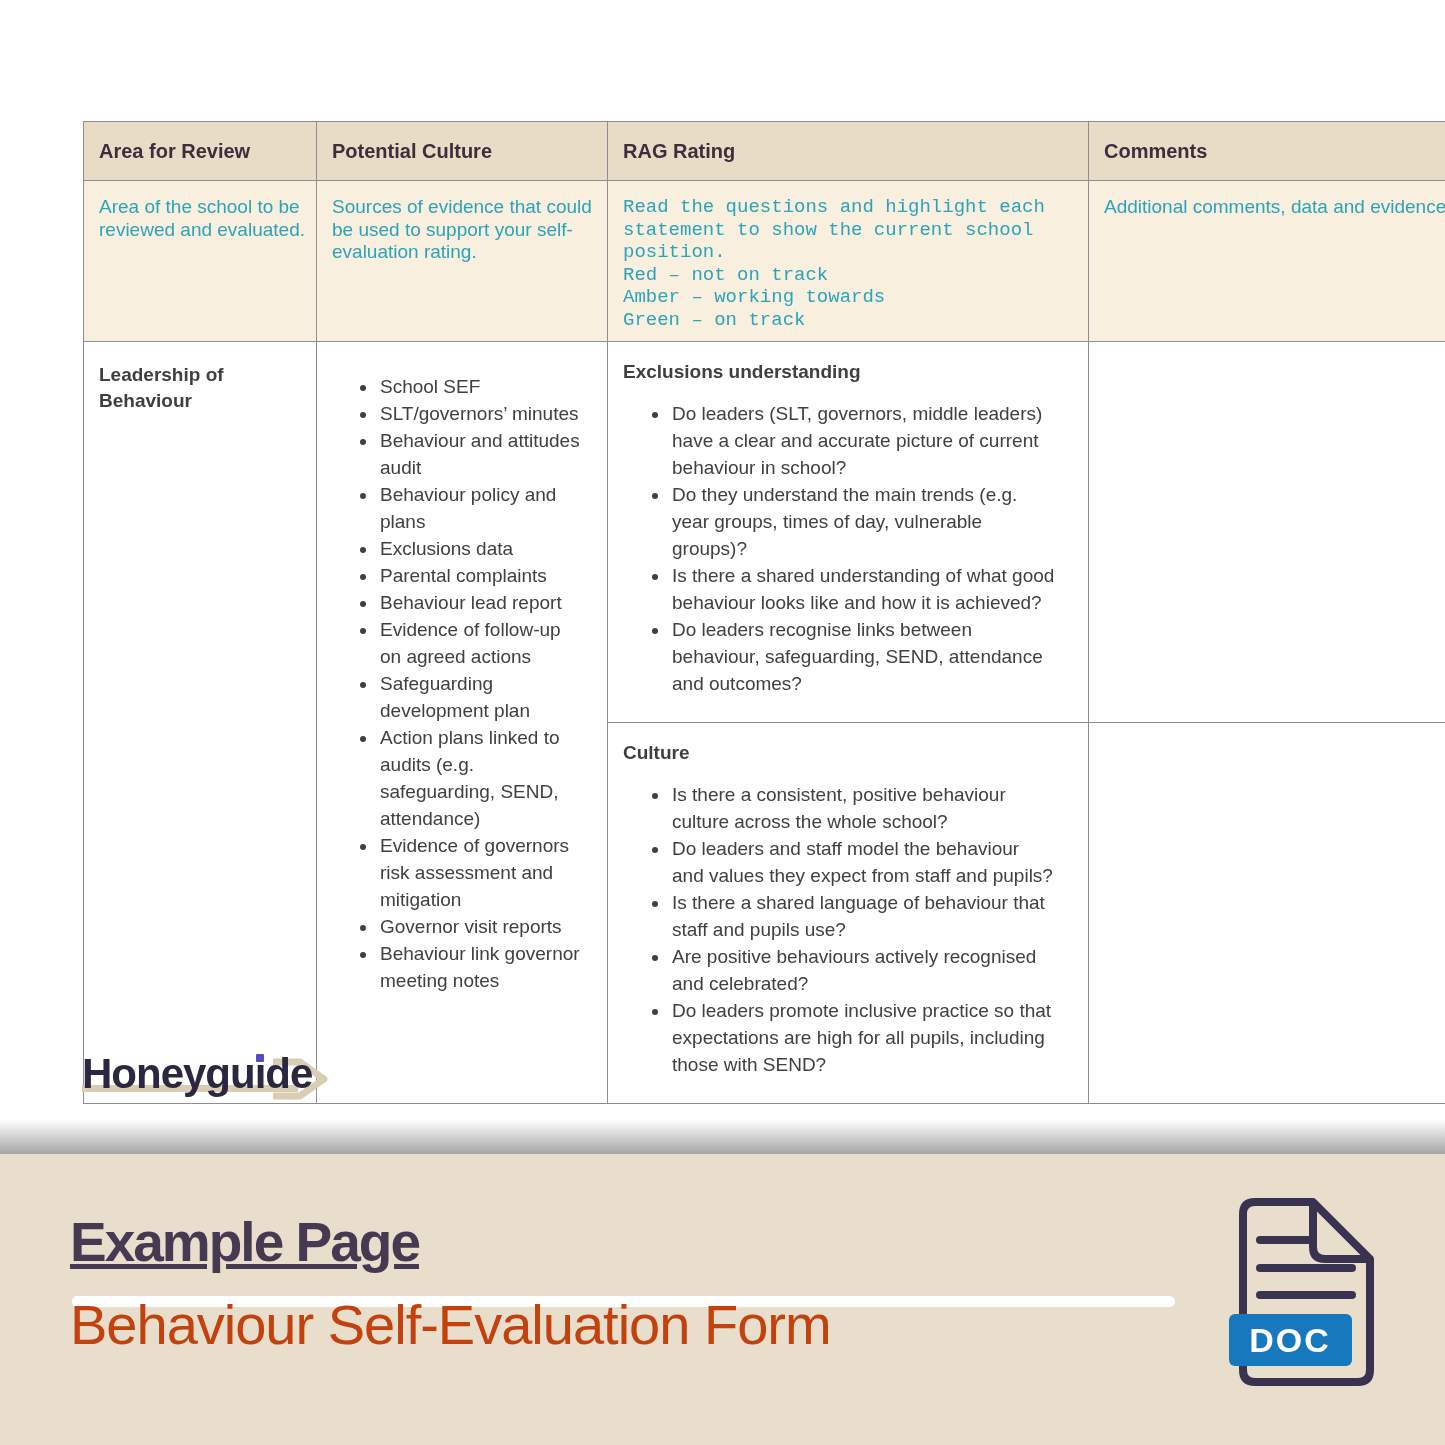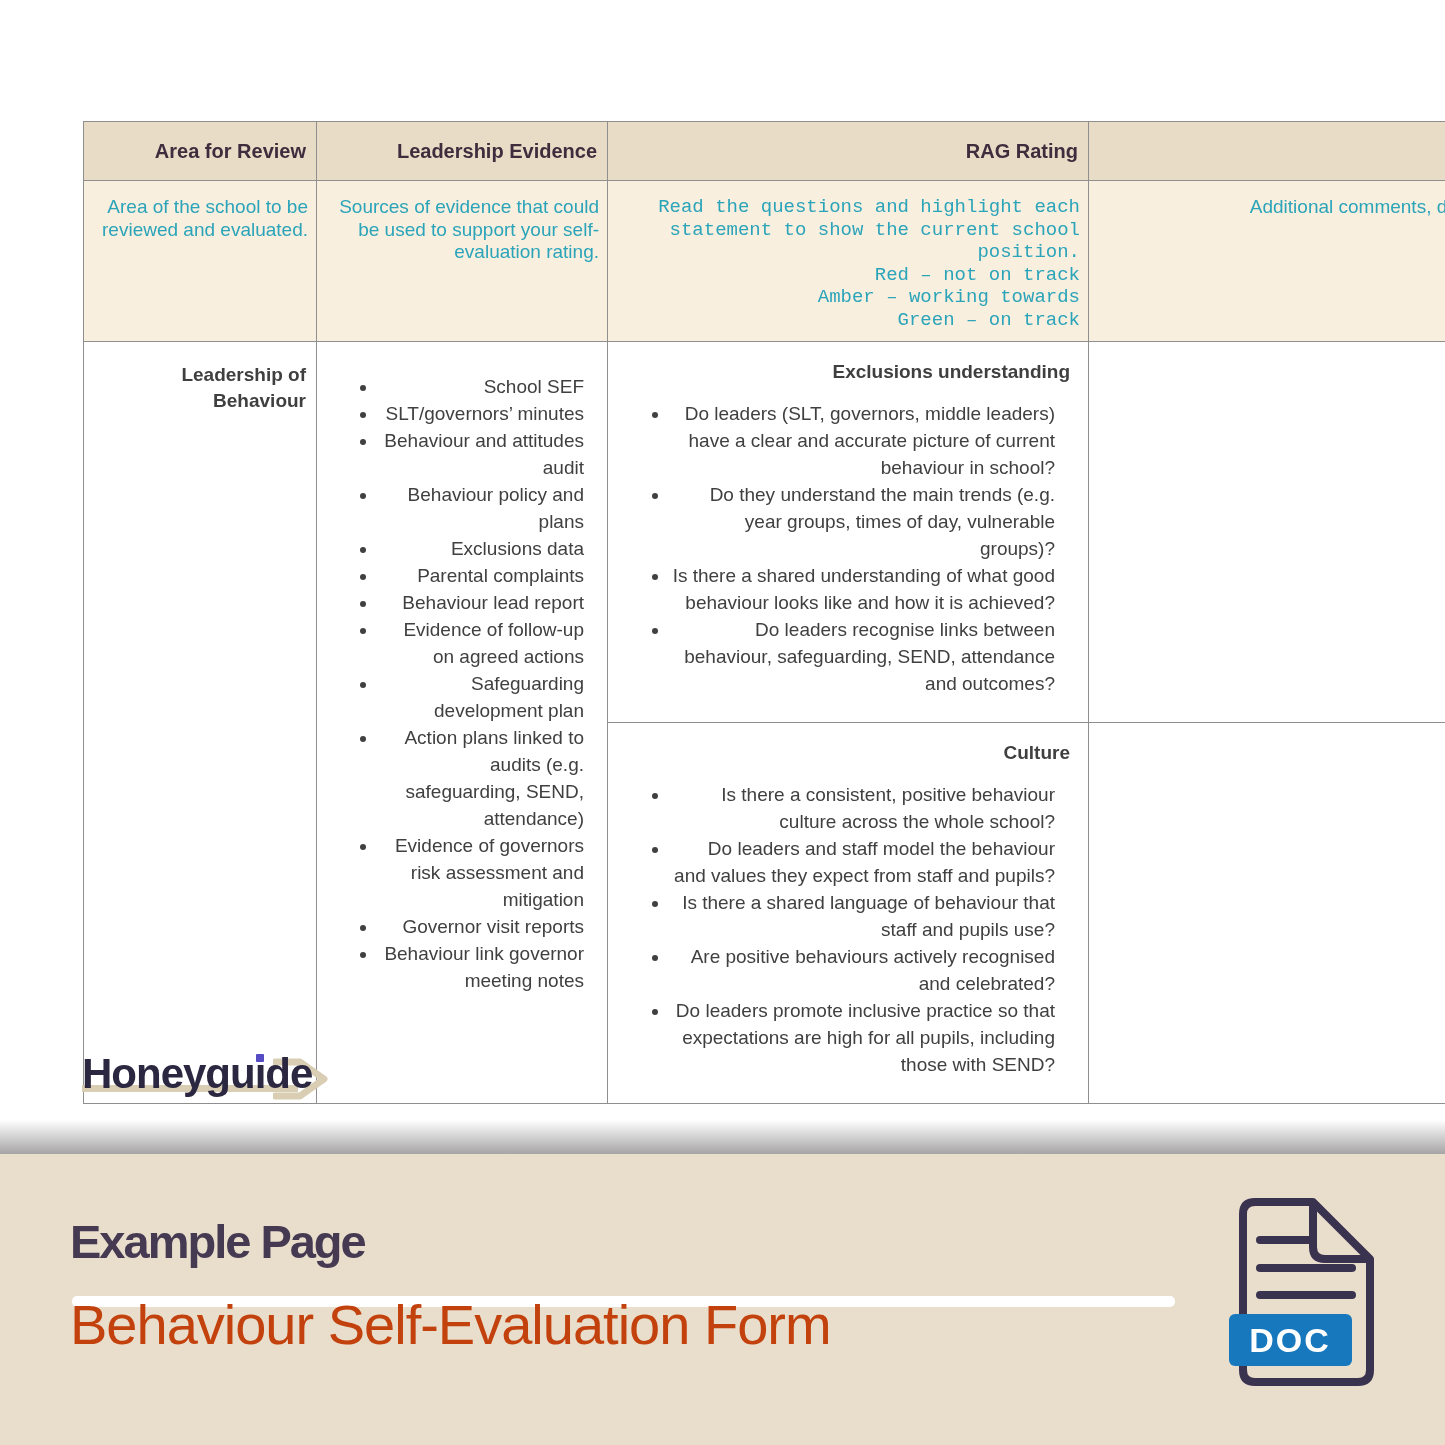--- a/index.html
+++ b/index.html
@@ -10,21 +10,21 @@
     font-family:"Liberation Sans", sans-serif;
   }
 
   
   table.review-table {
     position:absolute; left:83px; top:121px;
     width:1517px; table-layout:fixed; border-collapse:collapse;
     font-size:19px; color:#404040;
   }
   table.review-table td, table.review-table th {
-    border:1px solid #8f8f8f; vertical-align:top; text-align:right;
+    border:1px solid #8f8f8f; vertical-align:top; text-align:left;
   }
   tr.header-row th {
     height:59px; background:#e9dcc6; color:#3f2d3e;
     font-size:20px; font-weight:bold; vertical-align:middle;
     padding:6px 10px 6px 15px;
   }
   tr.desc-row td {
     height:104px; background:#f8efdf; color:#2ba4ba;
     padding:15px 8px 10px 15px; line-height:22.5px;
   }
@@ -64,22 +64,22 @@
   .page-shadow {
     position:absolute; left:0; top:1120px; width:1445px; height:34px;
     background:linear-gradient(#ffffff, #a6a4a4);
   }
   .banner {
     position:absolute; left:0; top:1154px; width:1445px; height:291px;
     background:#e9decb;
   }
   .banner-title {
     position:absolute; left:70px; top:48px;
-    font-size:47px; font-weight:bold; letter-spacing:-2px;
-    color:#453a52; line-height:80px;
+    font-size:55px; font-weight:bold; letter-spacing:-2px;
+    color:#453a52; line-height:80px;text-decoration:underline;
   }
   .banner-underline {
     position:absolute; left:72px; top:142px; width:1103px; height:11px;
     background:#ffffff; border-radius:5px;
   }
   .banner-subtitle {
     position:absolute; left:70px; top:140px;
     font-size:56px; font-weight:normal; letter-spacing:-1px;
     color:#c2410c; line-height:62px;
   }
@@ -93,21 +93,21 @@
   <table class="review-table">
     <colgroup>
       <col style="width:233px">
         <col style="width:291px">
       <col style="width:481px">
         <col style="width:512px">
     </colgroup>
     <tbody>
       <tr class="header-row">
         <th>Area for Review</th>
-        <th>Leadership Evidence</th>
+        <th>Potential Culture</th>
         <th>RAG Rating</th>
         <th>Comments</th>
       </tr>
       <tr class="desc-row">
         <td>Area of the school to be reviewed and evaluated.</td>
         <td>Sources of evidence that could be used to support your self-evaluation rating.</td>
         <td>
           <ul class="plain">
               <li>Read the questions and highlight each statement to show the current school position.</li>
               <li>Red – not on track</li>

